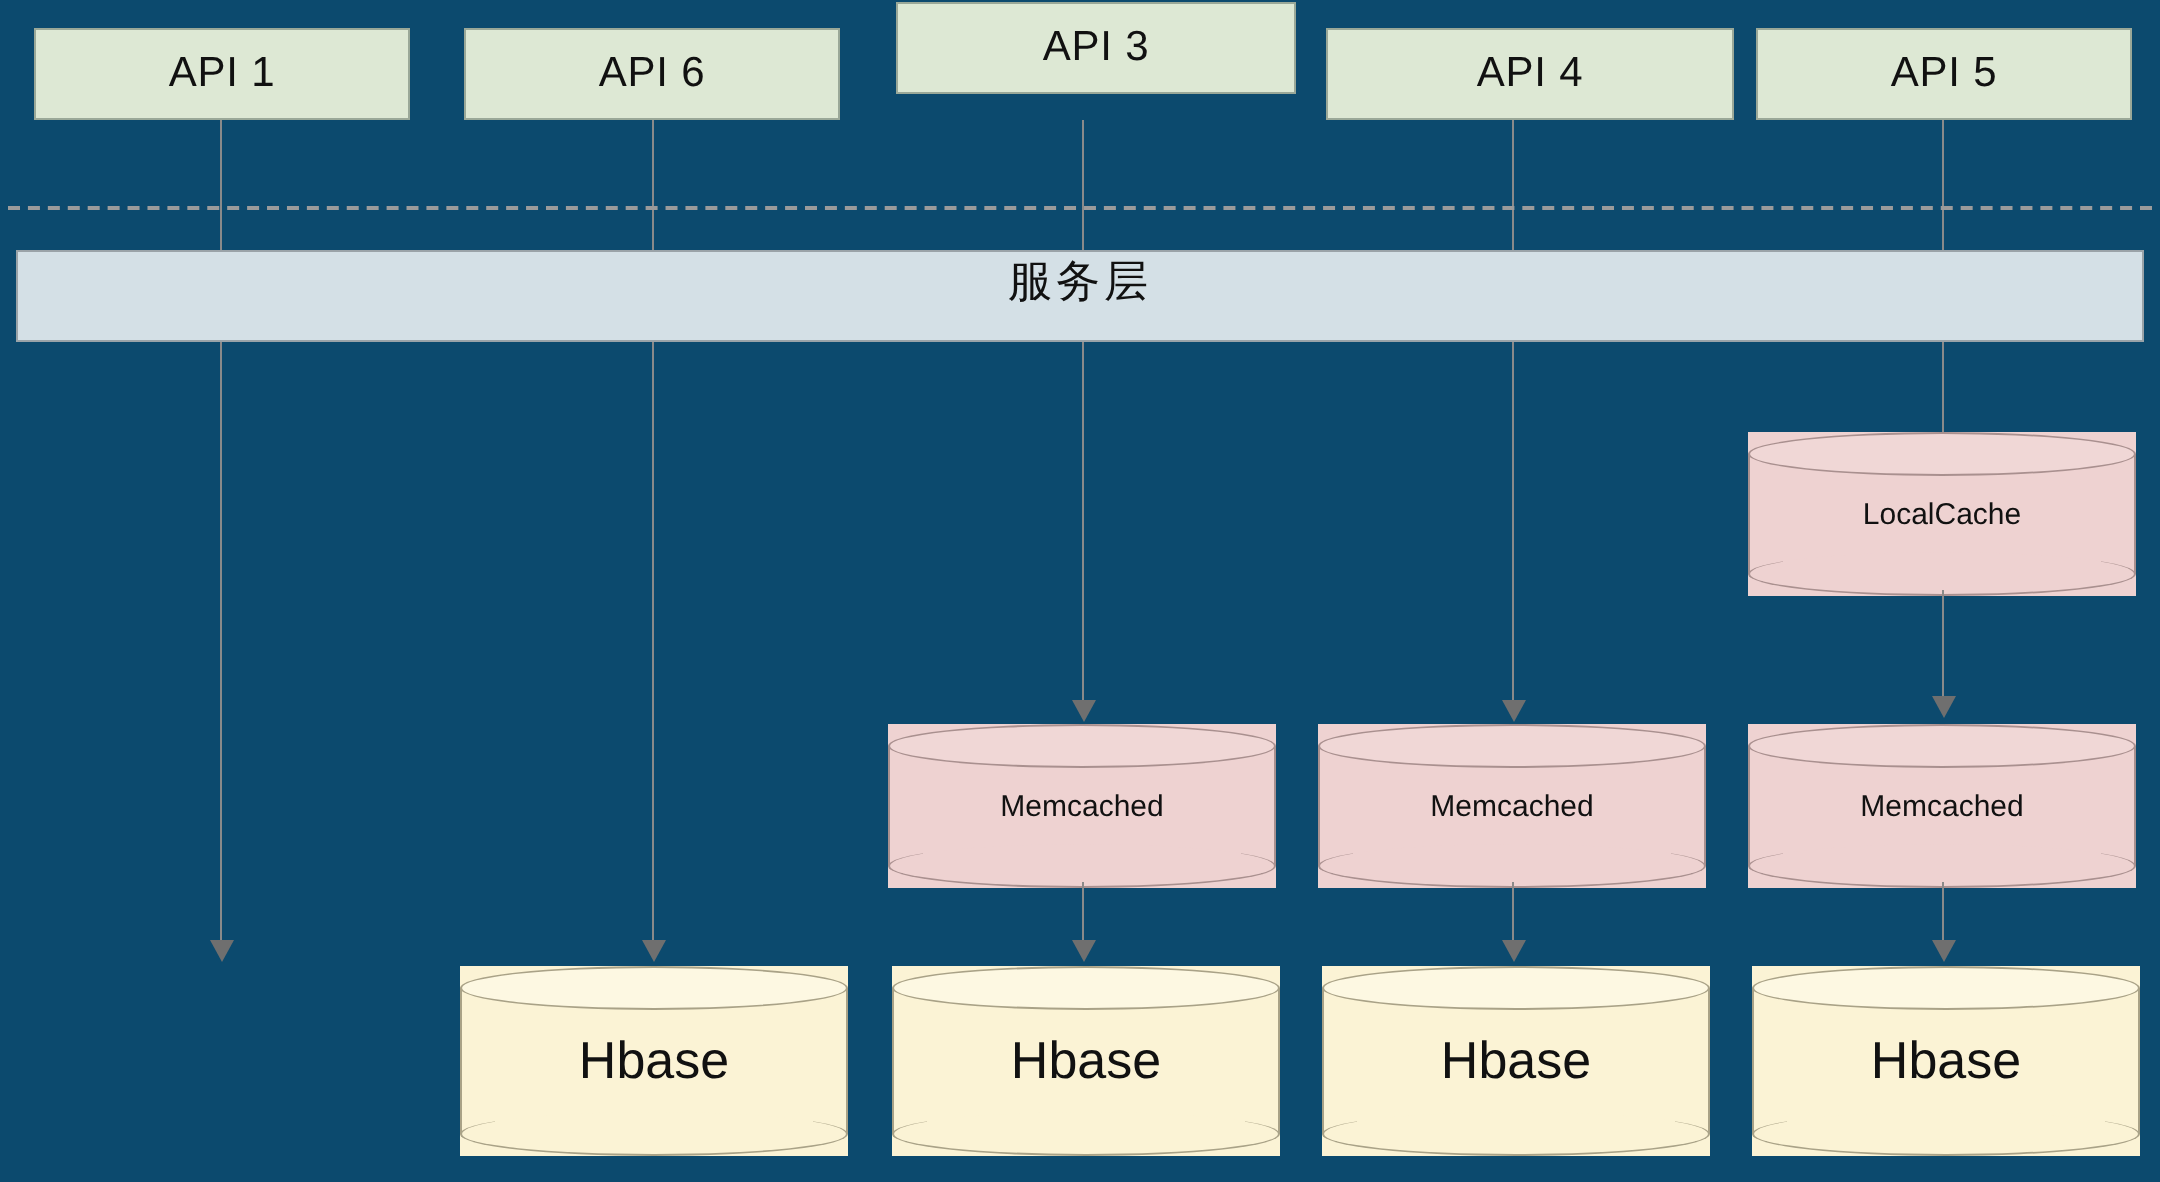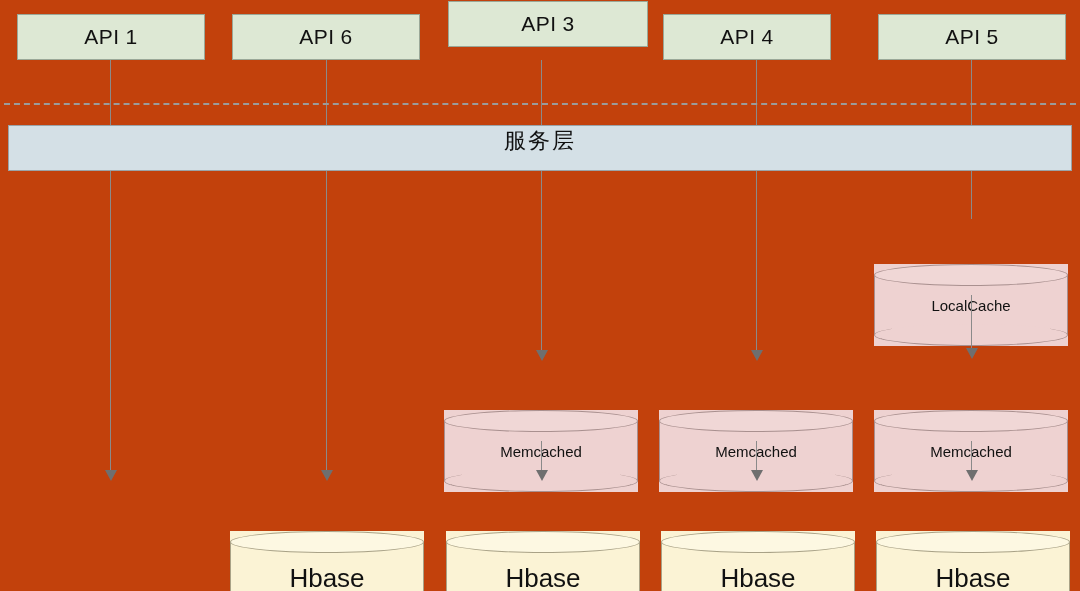--- a/index.html
+++ b/index.html
@@ -4,21 +4,21 @@
 <style>
   html, body {
     margin: 0;
     padding: 0;
     background: #ffffff;
   }
   #canvas {
     position: relative;
     width: 1080px;
     height: 591px;
-    background: #c2410c;
+    background: #0c4a6e;
     font-family: "Liberation Sans", "DejaVu Sans", sans-serif;
     overflow: hidden;
   }
 
   
   .api-box {
     position: absolute;
     box-sizing: border-box;
     background: #dde8d4;
     border: 1.6px solid #9aa898;
@@ -48,21 +48,20 @@
     justify-content: center;
     color: #111111;
     font-size: 22px;
     letter-spacing: 2px;
   }
 
   
   .cyl {
     position: absolute;
     box-sizing: border-box;
-    margin-top: 48px;
   }
   .cyl .body {
     position: absolute;
     left: 0;
     right: 0;
     top: 11px;
     bottom: 11px;
     border-left: 1.6px solid #9a8e8e;
     border-right: 1.6px solid #9a8e8e;
     background: inherit;
@@ -126,21 +125,21 @@
 
   <div class="api-box" style="left:17px; top:14px; width:188px; height:46px;">
     <span>API 1</span>
   </div>
   <div class="api-box" style="left:232px; top:14px; width:188px; height:46px;">
     <span>API 6</span>
   </div>
   <div class="api-box" style="left:448px; top:1px; width:200px; height:46px;">
     <span>API 3</span>
   </div>
-  <div class="api-box" style="left:663px; top:14px; width:168px; height:46px;">
+  <div class="api-box" style="left:663px; top:14px; width:204px; height:46px;">
     <span>API 4</span>
   </div>
   <div class="api-box" style="left:878px; top:14px; width:188px; height:46px;">
     <span>API 5</span>
   </div>
 
   <div class="vline" style="left:110px; top:60px; height:65px;"></div>
   <div class="vline" style="left:326px; top:60px; height:65px;"></div>
   <div class="vline" style="left:541px; top:60px; height:65px;"></div>
   <div class="vline" style="left:756px; top:60px; height:65px;"></div>

